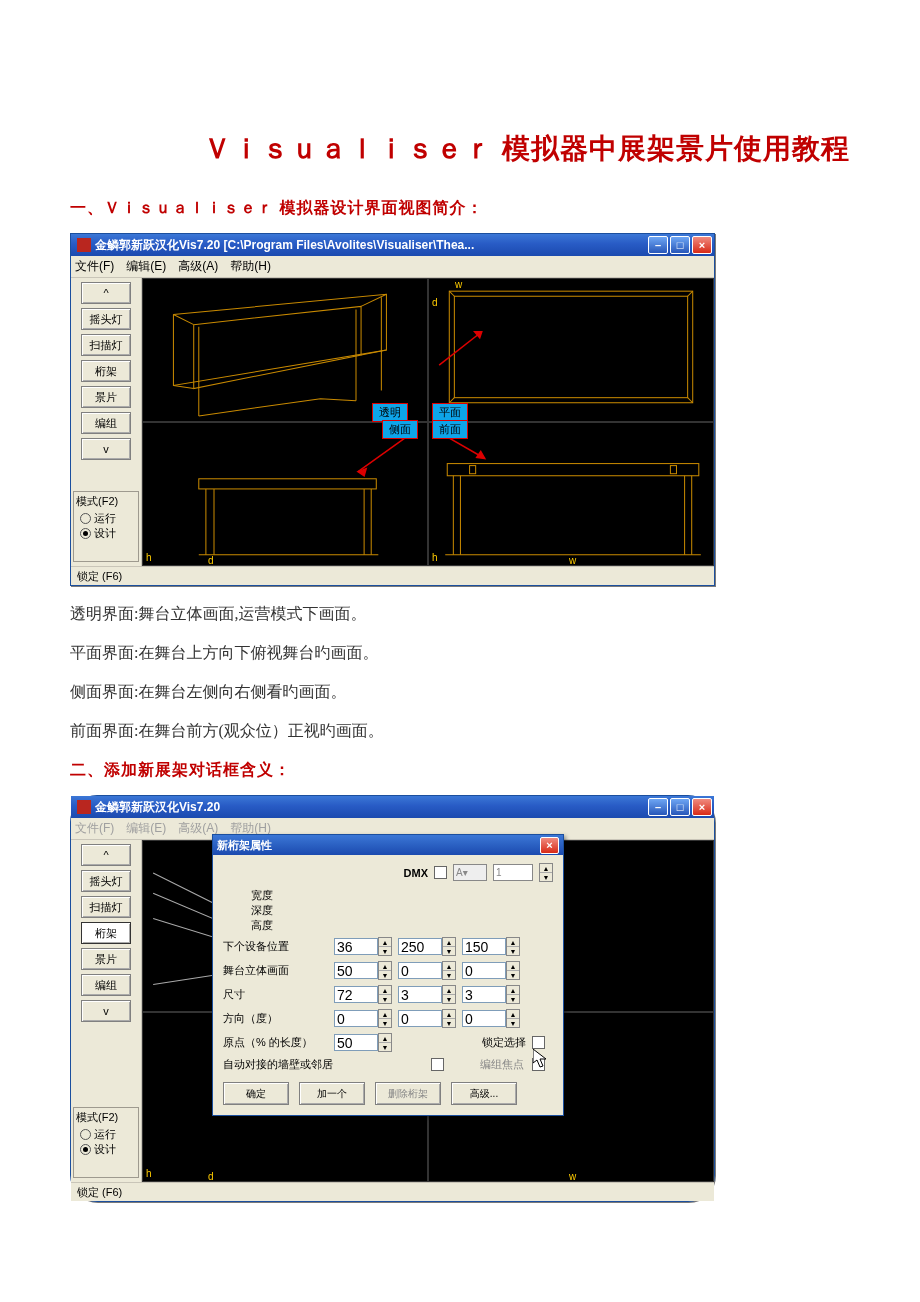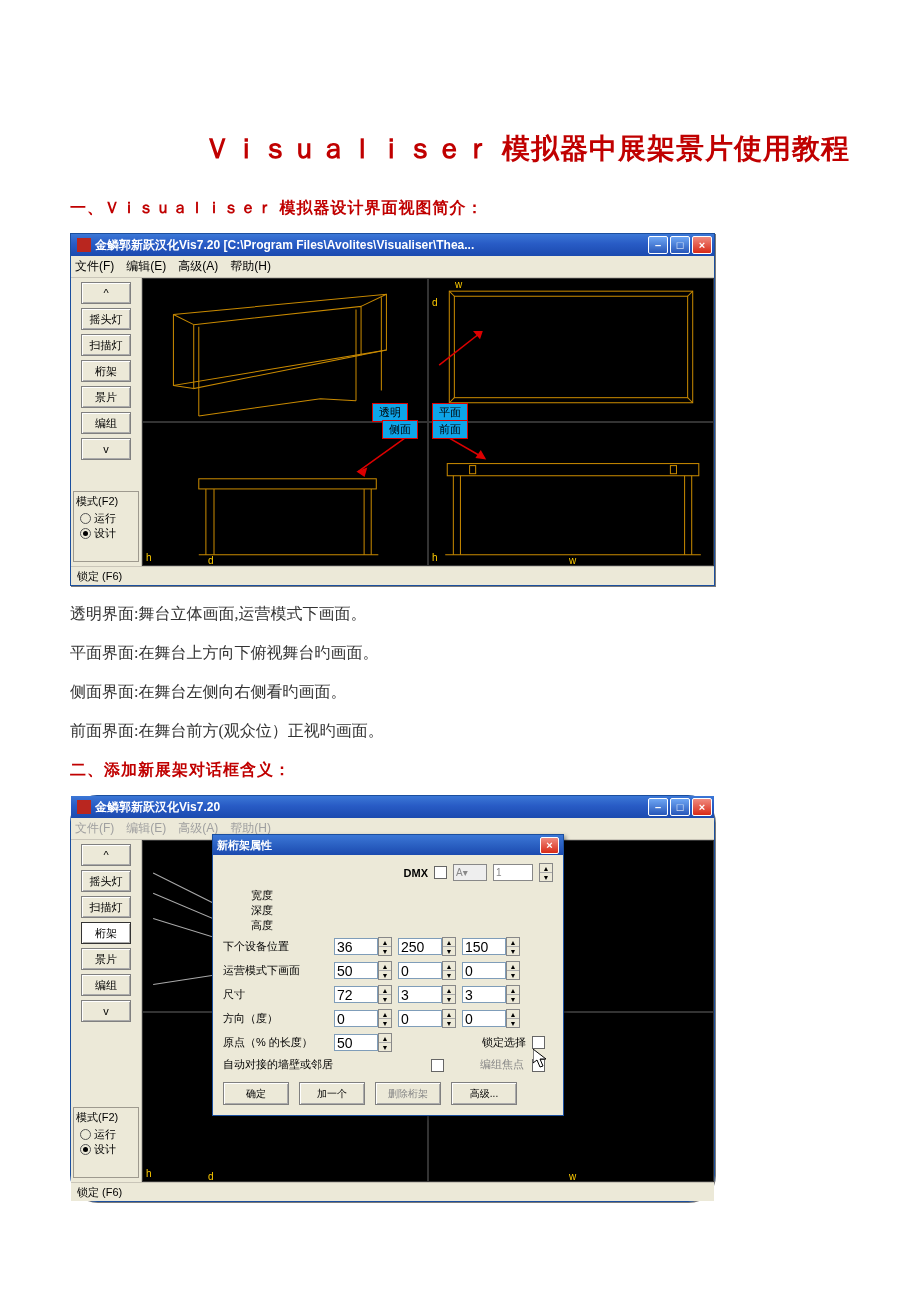--- a/index.html
+++ b/index.html
@@ -196,21 +196,21 @@
   .frow .flab{width:105px;}
   .spin{display:flex;align-items:center;}
   .spin input{
     width:38px;height:15px;border:1px solid #7f9db9;
     background:#fff;font-size:14px;padding:0 2px;
     font-family:inherit;
   }
   .spin .ar{width:12px;height:17px;border:1px solid #888;background:#ece9d8;font-size:7px;display:flex;flex-direction:column;}
   .spin .ar span{flex:1;display:flex;align-items:center;justify-content:center;line-height:1;border-bottom:1px solid #aaa;}
   .spin .ar span:last-child{border-bottom:none;}
-  .ckrow{display:flex;align-items:flex-end;margin:5px 0;gap:8px;}
+  .ckrow{display:flex;align-items:center;margin:5px 0;gap:8px;}
   .ckrow .lab{flex:1;}
   .grey{color:#888;}
   .btnrow{display:flex;gap:10px;margin-top:10px;}
   .dbtn{
     width:64px;height:21px;
     border:1px solid #808080;
     background:#ece9d8;
     box-shadow:inset 1px 1px 0 #fff,inset -1px -1px 0 #aaa;
     font-size:10px;
     display:flex;align-items:center;justify-content:center;
@@ -462,21 +462,21 @@
                 </div>
               <div class="spin">
                   <input value="150" style="">
                   <div class="ar">
                     <span>▲</span>
                     <span>▼</span>
                   </div>
                 </div>
             </div>
             <div class="frow">
-              <span class="flab">运营模式下画面</span>
+              <span class="flab">舞台立体画面</span>
               <div class="spin">
                   <input value="50" style="">
                   <div class="ar">
                     <span>▲</span>
                     <span>▼</span>
                   </div>
                 </div>
               <div class="spin">
                   <input value="0" style="">
                   <div class="ar">

